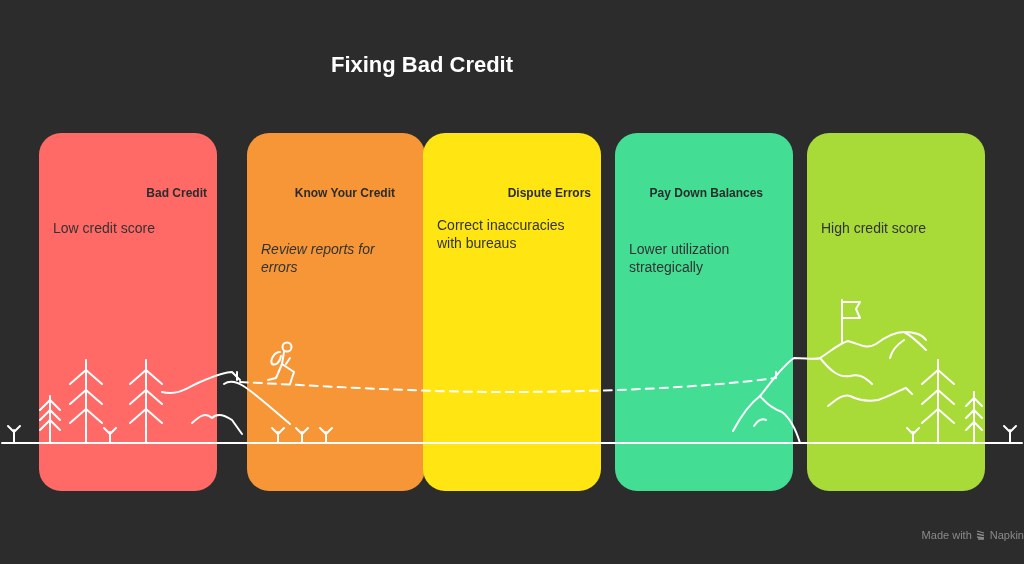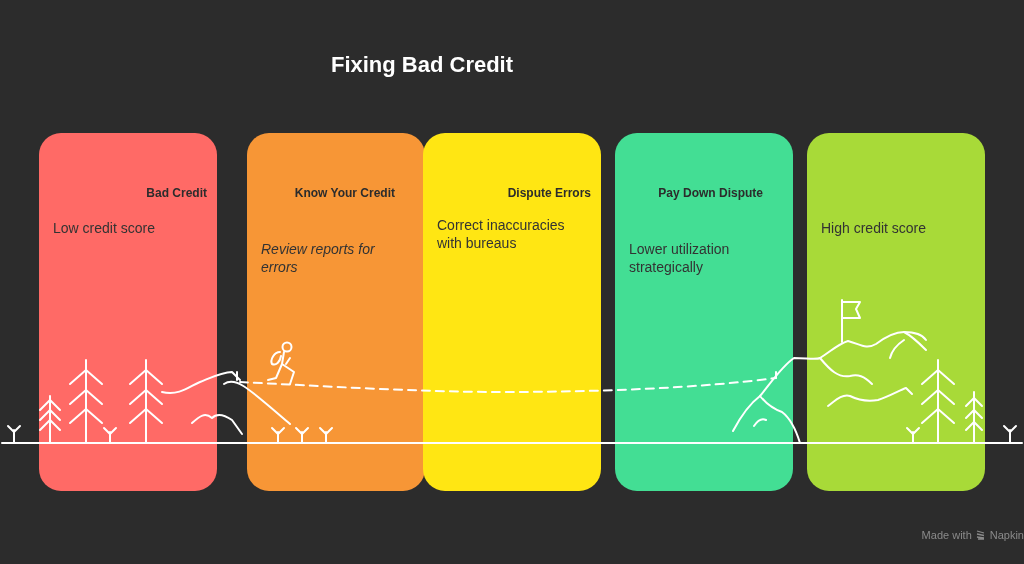--- a/index.html
+++ b/index.html
@@ -42,21 +42,21 @@
   <div class="card-title" style="left:30px; right:30px;">Know Your Credit</div>
   <div class="card-desc" style="top:107px;font-style:italic;">Review reports for errors</div>
 </div>
 
 <div class="card" style="left:423px; background:#ffe613;padding-left:24px;">
   <div class="card-title">Dispute Errors</div>
   <div class="card-desc" style="top:83px;">Correct inaccuracies with bureaus</div>
 </div>
 
 <div class="card" style="left:615px; background:#43de94;">
-  <div class="card-title" style="left:30px; right:30px;">Pay Down Dispute</div>
+  <div class="card-title" style="left:30px; right:30px;">Pay Down Balances</div>
   <div class="card-desc" style="top:107px;">Lower utilization strategically</div>
 </div>
 
 <div class="card" style="left:807px; background:#a8da38;">
   <div class="card-desc" style="top:86px;">High credit score</div>
 </div>
 
 <svg class="scene" viewBox="0 0 1024 564" fill="none" stroke="#ffffff" stroke-width="2" stroke-linecap="round" stroke-linejoin="round">
 
   <line x1="2" y1="443" x2="1022" y2="443"></line>

